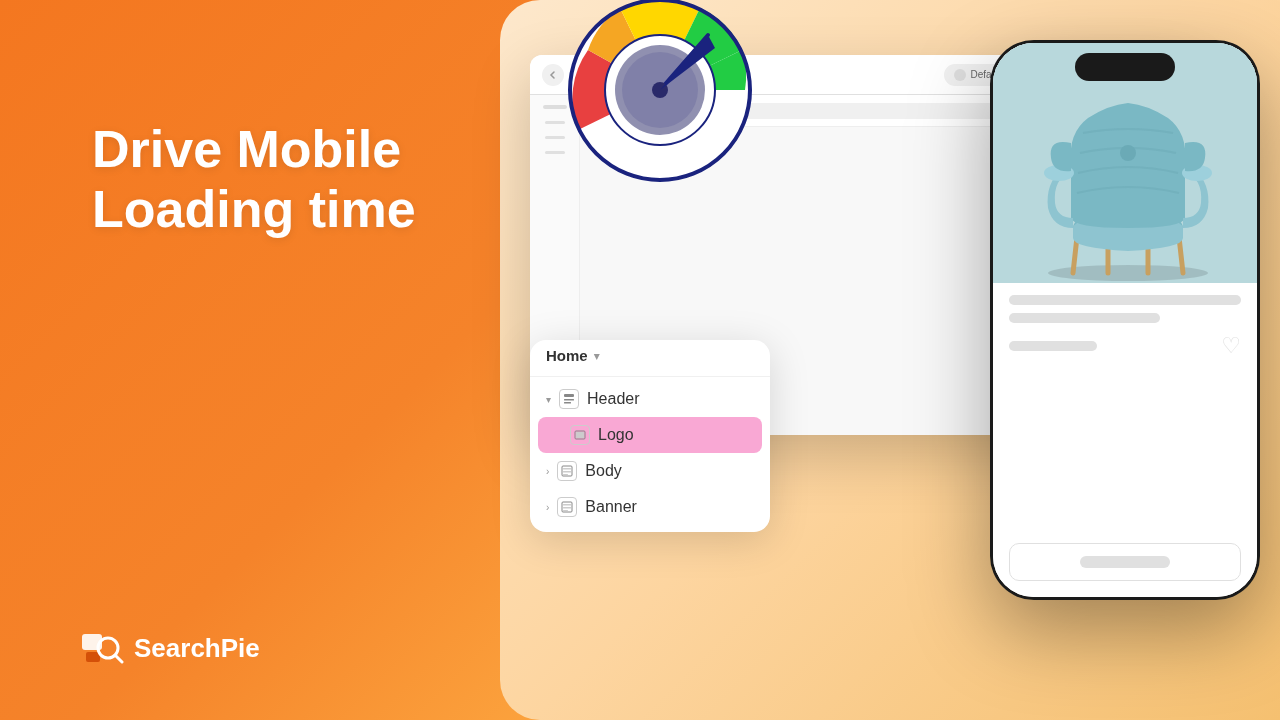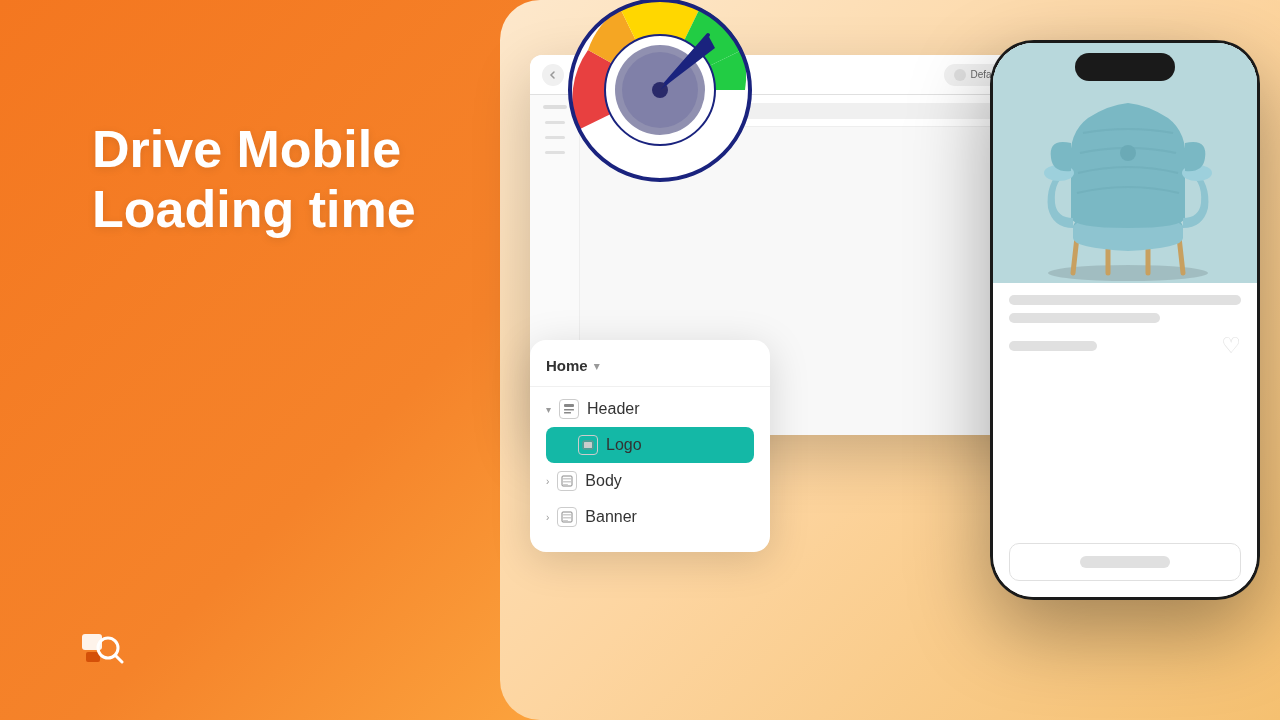--- a/index.html
+++ b/index.html
@@ -220,21 +220,21 @@
 
     
     .tree-panel {
       position: absolute;
       top: 340px;
       left: 30px;
       width: 240px;
       background: #fff;
       border-radius: 16px;
       box-shadow: 0 8px 40px rgba(0,0,0,0.15);
-      padding: 17px 0;
+      padding: 7px 0;
       z-index: 15;
     }
 
     .tree-header {
       display: flex;
       align-items: center;
       gap: 6px;
       padding: 0 16px 12px;
       border-bottom: 1px solid #f0f0f0;
     }
@@ -252,23 +252,23 @@
 
     .tree-row {
       display: flex;
       align-items: center;
       padding: 8px 16px;
       gap: 8px;
       cursor: pointer;
     }
 
     .tree-row.selected {
-      background: #14b8a6;
+      background: #f9a8d4;
       border-radius: 8px;
-      margin: 0 16px;
+      margin: 0 8px;
       padding: 8px;
     }
 
     .tree-row.indent1 { padding-left: 32px; }
 
     .tree-chevron-sm {
       font-size: 10px;
       color: #999;
     }
 
@@ -420,20 +420,21 @@
   </h1>
 </div>
 
 <div class="logo-area">
   <svg width="44" height="44" viewBox="0 0 44 44">
     <rect x="2" y="8" width="20" height="16" rx="3" fill="#fff" opacity="0.9"></rect>
     <rect x="6" y="26" width="14" height="10" rx="2" fill="#cc4400" opacity="0.8"></rect>
     <circle cx="28" cy="22" r="10" fill="none" stroke="#fff" stroke-width="3"></circle>
     <line x1="35" y1="29" x2="42" y2="36" stroke="#fff" stroke-width="3" stroke-linecap="round"></line>
   </svg>
+  <span class="logo-text">SearchPie</span>
 </div>
 
 <div class="right-panel">
 
   <div class="browser-mockup">
     <div class="browser-toolbar">
       <div class="browser-back-btn">
         <svg width="10" height="10" viewBox="0 0 10 10">
             <path d="M6 2L3 5l3 3" stroke="#999" stroke-width="1.5" fill="none" stroke-linecap="round"></path>
           </svg>

